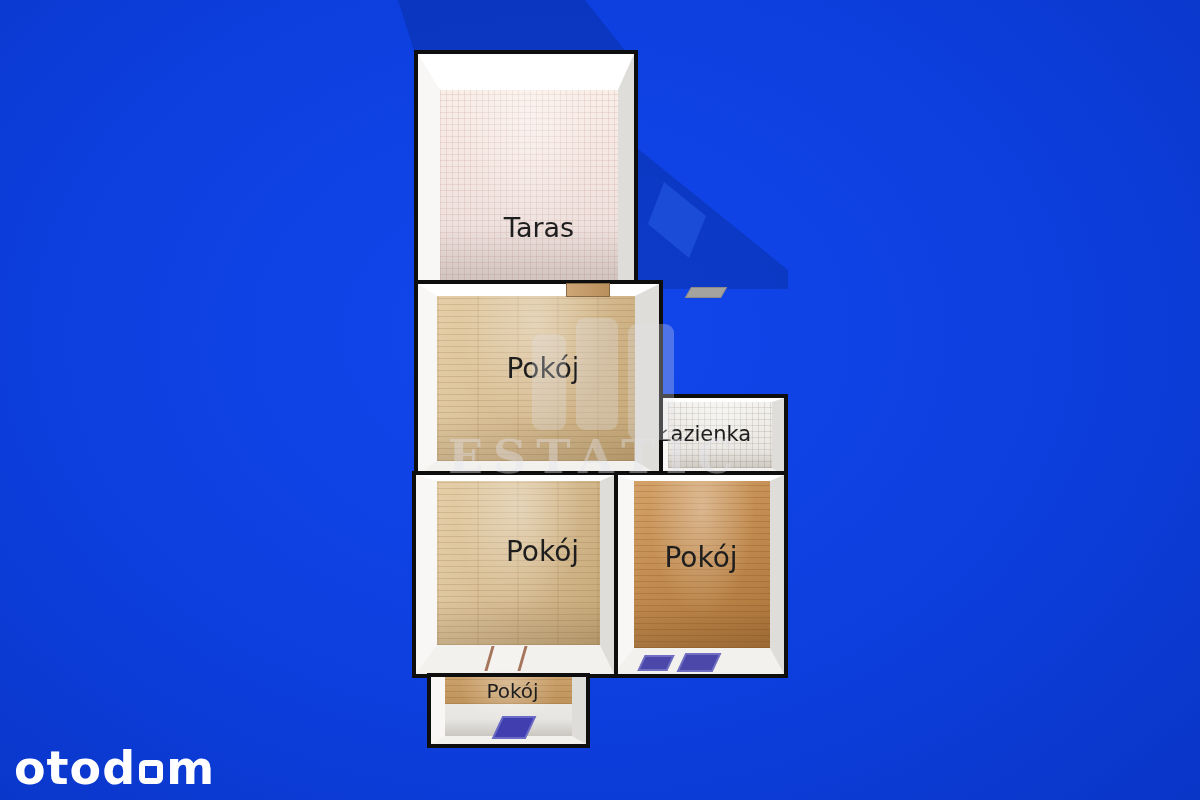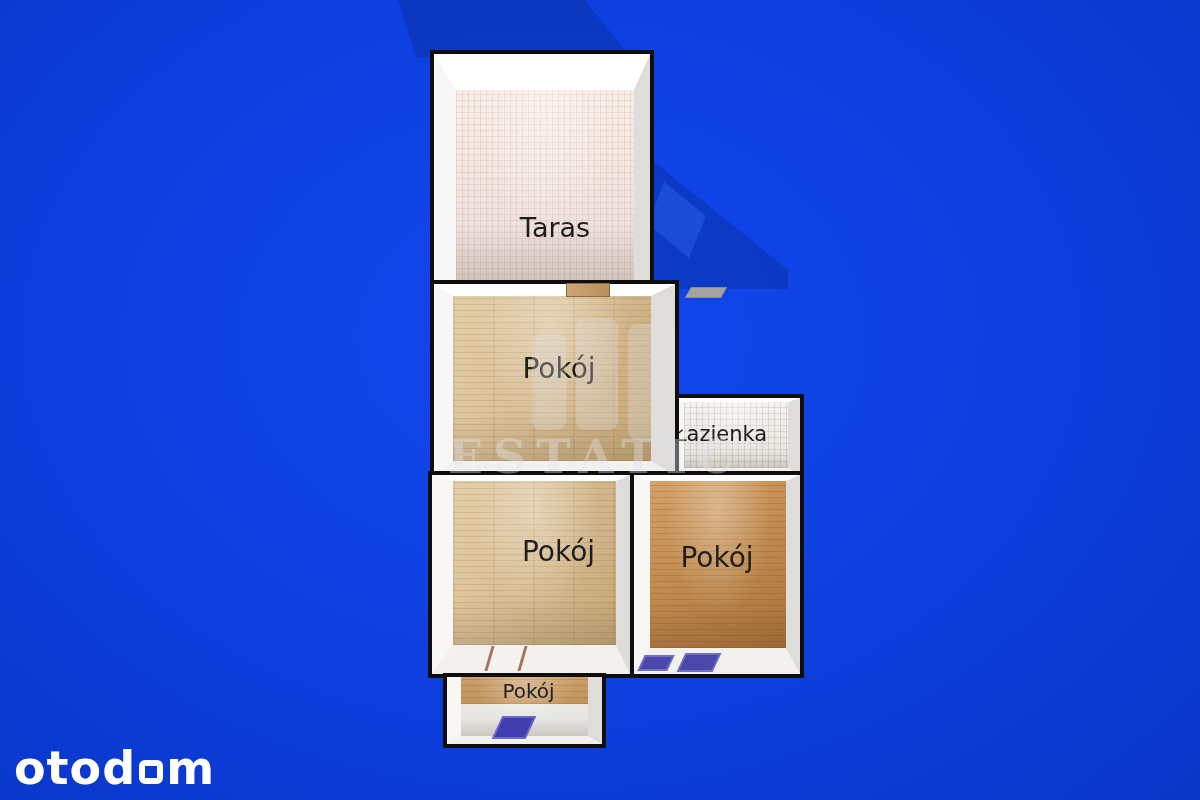--- a/index.html
+++ b/index.html
@@ -4,21 +4,21 @@
 <style>
   html,body{margin:0;padding:0;}
   .stage{
     position:relative;width:1200px;height:800px;overflow:hidden;
     background:
       radial-gradient(ellipse 1100px 820px at 46% 42%, #1247ee 0%, #0d3fde 45%, #0a36c8 80%, #0831b8 100%);
     font-family:"DejaVu Sans", sans-serif;
   }
   .shadow-layer{position:absolute;left:0;top:0;z-index:1;}
   
-  .room{position:absolute;border:4px solid #0e0e0e;box-sizing:border-box;z-index:2;margin-left:16px;}
+  .room{position:absolute;border:4px solid #0e0e0e;box-sizing:border-box;z-index:2;}
   .walls{width:100%;height:100%;box-sizing:border-box;border-style:solid;
          border-color:#ffffff #deddd9 #f2f1ee #f8f7f5;position:relative;}
   .floor{position:absolute;left:0;top:0;right:0;bottom:0;}
   .floor-light{position:absolute;left:0;top:0;right:0;bottom:0;
     background:
       radial-gradient(ellipse at 50% 16%, rgba(255,255,255,0.32) 0%, rgba(255,255,255,0) 55%),
       linear-gradient(0deg, rgba(60,40,20,0.14) 0%, rgba(0,0,0,0) 28%);}
   .room-label{position:absolute;left:50%;transform:translateX(-50%);
     color:#1e1e1e;white-space:nowrap;z-index:4;}
 

